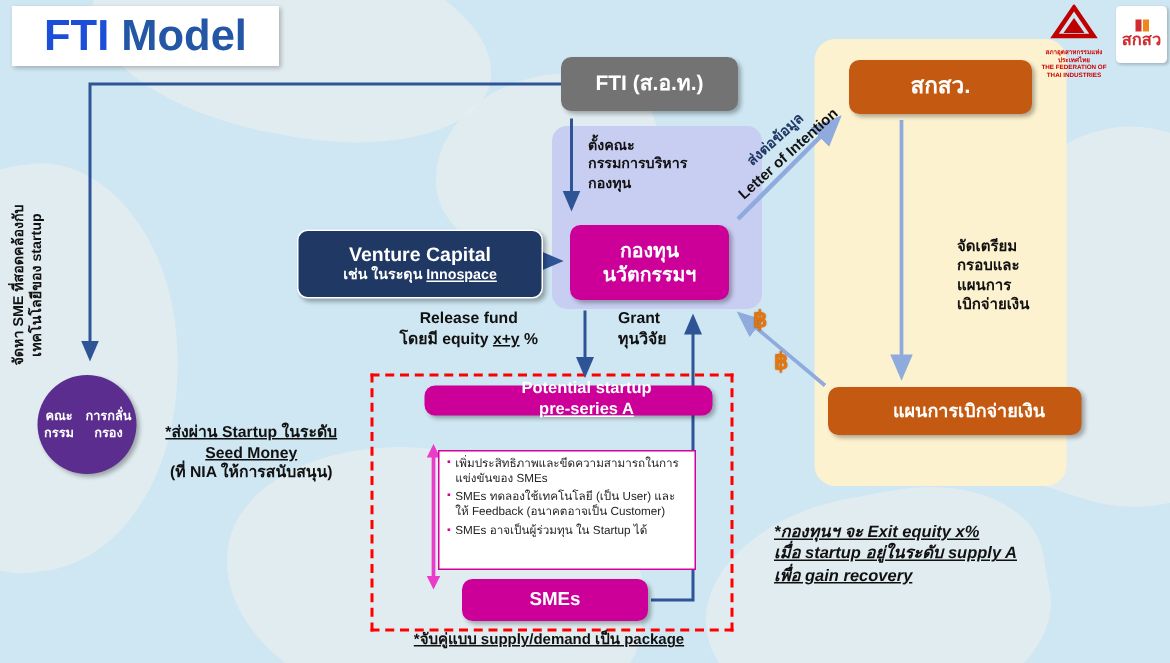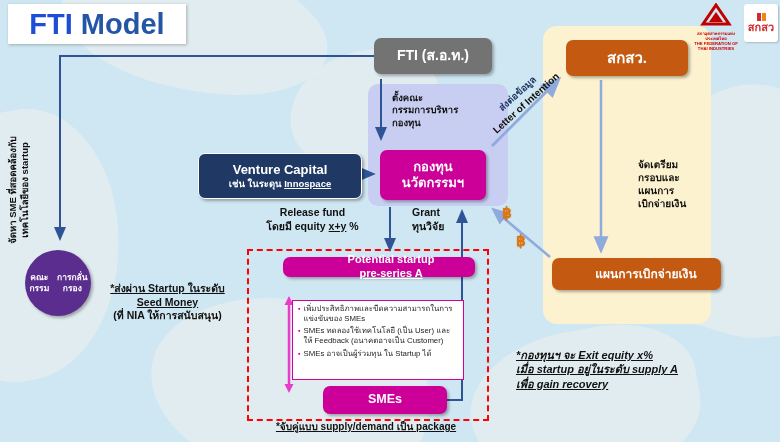--- a/index.html
+++ b/index.html
@@ -38,21 +38,21 @@
   .box{display:flex;flex-direction:column;align-items:center;justify-content:center;
     color:#fff;font-weight:bold;text-align:center;border-radius:7px;
     box-shadow:2px 2px 3px rgba(0,0,0,.3);line-height:1.25;}
   .fti-box{left:374px;top:38px;width:118px;height:36px;background:#737373;font-size:14px;}
   .vc-box{left:198px;top:153px;width:162px;height:44px;background:#203864;border:1px solid #fff;font-size:13px;}
   .vc-box .sub{font-size:9.5px;font-weight:bold;}
   .fund-box{left:380px;top:150px;width:106px;height:50px;background:#cc0099;font-size:13px;}
   .tsri-box{left:566px;top:40px;width:122px;height:36px;background:#c45911;font-size:15px;}
   .plan-box{left:552px;top:258px;width:150px;height:32px;background:#c45911;font-size:12px;padding-left:19px;}
   .potential-box{left:283px;top:257px;width:168px;height:20px;background:#cc0099;font-size:11px;padding-left:24px;}
-  .smes-box{left:308px;top:386px;width:124px;height:28px;background:#cc0099;font-size:12.5px;margin-left:15px;}
+  .smes-box{left:308px;top:386px;width:124px;height:28px;background:#cc0099;font-size:12.5px;}
   .circle{left:25px;top:250px;width:66px;height:66px;border-radius:50%;background:#5b2d8f;
     color:#fff;font-weight:bold;font-size:8.5px;display:flex;flex-direction:row;
     align-items:center;justify-content:center;text-align:center;line-height:1.3;
     box-shadow:2px 2px 3px rgba(0,0,0,.3);}
   
   .lbl{font-weight:bold;line-height:1.3;}
   .pre{white-space:pre-line;}
   .u{text-decoration:underline;}
   .setup-lbl{left:392px;top:92px;width:112px;font-size:9.5px;text-align:left;color:#111;}
   .prep-lbl{left:638px;top:158px;width:75px;font-size:10px;text-align:left;}

